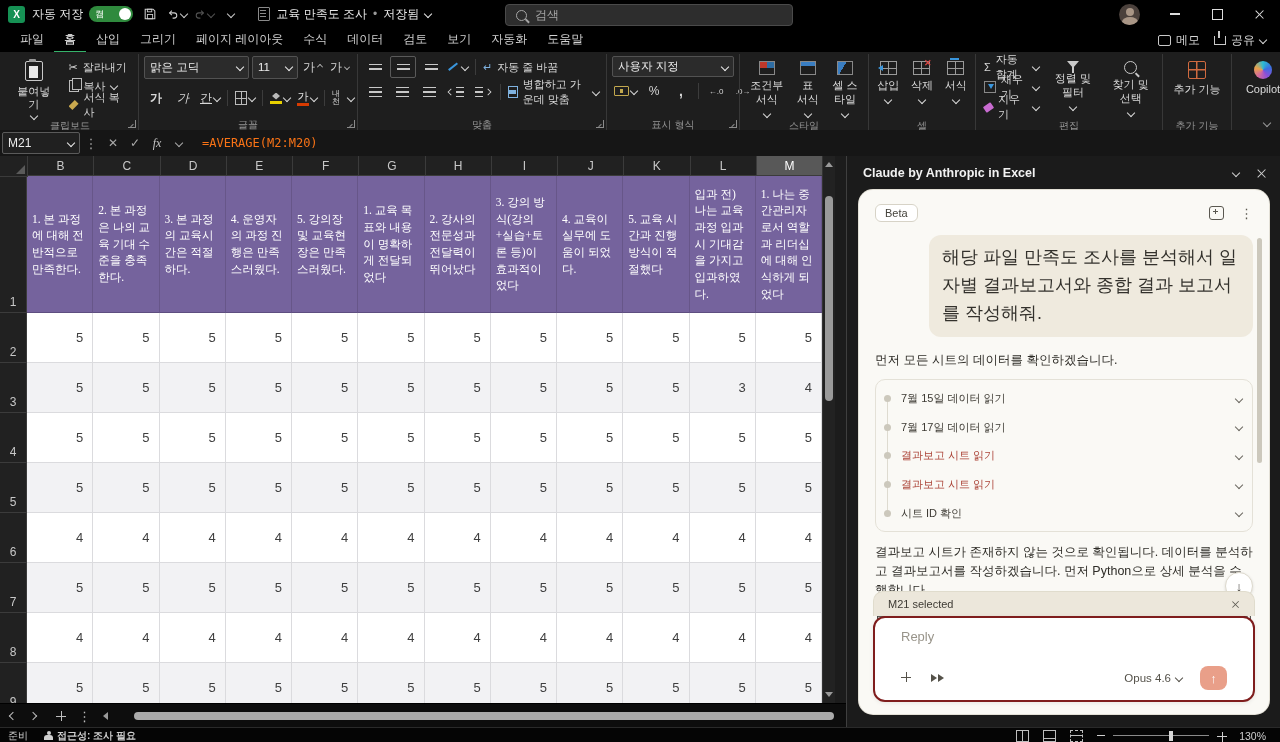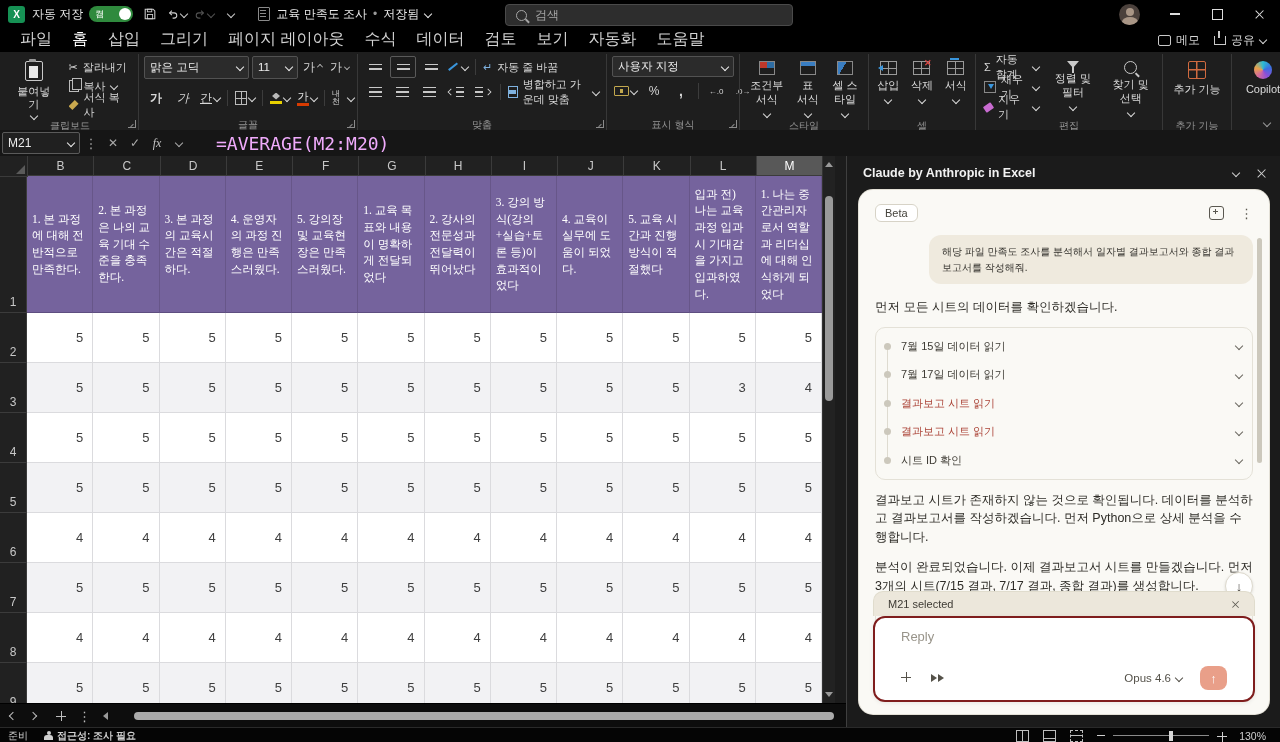--- a/index.html
+++ b/index.html
@@ -39,21 +39,21 @@
   #tb-right{position:absolute;right:0;top:0;height:28px;display:flex;align-items:center;}
   .avatar{width:21px;height:21px;border-radius:50%;background:#4b413c;position:relative;overflow:hidden;margin-right:14px;}
   .avatar::before{content:'';position:absolute;left:6.5px;top:4px;width:8px;height:8px;border-radius:50%;background:#a99686;}
   .avatar::after{content:'';position:absolute;left:2.5px;top:13px;width:16px;height:10px;border-radius:50%;background:#a99686;}
   .winbtn{width:42px;height:28px;display:flex;align-items:center;justify-content:center;color:#dcdcdc;}
   .w-min{width:10px;height:1.2px;background:#dcdcdc;}
   .w-max{width:9px;height:9px;border:1.2px solid #dcdcdc;}
 
   
   #menurow{position:absolute;top:28px;left:0;right:0;height:24px;background:#000;display:flex;align-items:center;padding-left:10px;}
-  .mtab{padding:3px 10px 3px;font-size:16px;color:#d2d2d2;border-bottom:2px solid transparent;}
+  .mtab{padding:3px 10px 3px;font-size:12px;color:#d2d2d2;border-bottom:2px solid transparent;}
   .mtab.active{color:#fff;border-bottom-color:#35b26a;}
   #menu-right{margin-left:auto;display:flex;align-items:center;gap:14px;padding-right:14px;color:#d6d6d6;font-size:12px;}
   .memo-ic{width:11px;height:9px;border:1.2px solid #c9c9c9;border-radius:2px;}
   .share-ic{width:10px;height:8px;border:1.2px solid #c9c9c9;border-top:none;position:relative;}
   .share-ic::after{content:'';position:absolute;left:3.2px;top:-5px;width:1.4px;height:7px;background:#c9c9c9;}
   .mbtn{display:flex;align-items:center;gap:5px;}
 
   
   #ribbon{position:absolute;top:52px;left:0;right:0;height:78px;background:#1e1e1e;display:flex;align-items:stretch;padding:2px 2px 0 2px;border-bottom:1px solid #0c0c0c;}
   .rgroup{display:flex;flex-direction:column;padding:2px 5px 0;position:relative;flex:none;}
@@ -107,21 +107,21 @@
   .copilot-ic{width:18px;height:18px;border-radius:50%;background:conic-gradient(#2bbcd4,#3b6fe0,#8a4fd8,#d4699e,#e8a34b,#2bbcd4);}
   .orient-ic{width:11px;height:11px;position:relative;}
   .orient-ic::before{content:'';position:absolute;left:0;bottom:2px;width:11px;height:1.5px;background:#3a96dd;transform:rotate(-38deg);transform-origin:left bottom;}
   .ribbon-collapse{position:absolute;right:10px;bottom:6px;color:#9a9a9a;}
 
   
   #formulabar{position:absolute;top:130px;left:0;right:0;height:26px;background:#161616;display:flex;align-items:center;border-bottom:1px solid #060606;}
   #namebox{width:66px;height:20px;margin-left:2px;background:#202020;border:1px solid #5a5a5a;border-radius:2px;display:flex;align-items:center;justify-content:space-between;padding:0 5px;color:#ececec;font-size:12px;}
   .fb-ic{width:22px;height:20px;display:flex;align-items:center;justify-content:center;color:#a9a9a9;font-size:12px;}
   #fx-lab{font-style:italic;font-family:"Liberation Serif",serif;color:#c3c3c3;}
-  #formula-text{margin-left:26px;color:#f0abfc;font-size:18px;font-family:"DejaVu Sans Mono",monospace;}
+  #formula-text{margin-left:12px;color:#f97316;font-size:12px;font-family:"DejaVu Sans Mono",monospace;}
 
   
   #sheetarea{position:absolute;top:156px;left:0;width:846px;height:547px;background:#1c1c1c;overflow:hidden;}
   #gridwrap{position:absolute;left:0;top:0;width:822px;height:547px;overflow:hidden;}
   .colrow{display:flex;height:20px;}
   .corner{width:27px;height:20px;background:#212121;border-right:1px solid #3b3b3b;border-bottom:1px solid #3b3b3b;position:relative;flex:none;}
   .corner::after{content:'';position:absolute;right:2px;bottom:2px;border-left:9px solid transparent;border-bottom:9px solid #5a5a5a;}
   .gc{width:66.25px;flex:none;box-sizing:border-box;}
   .colcell{height:20px;background:#212121;border-right:1px solid #3b3b3b;border-bottom:1px solid #3b3b3b;color:#c8c8c8;font-size:12px;display:flex;align-items:center;justify-content:center;}
   .colcell.sel{background:#585858;color:#fff;}
@@ -168,21 +168,21 @@
   #pane{position:absolute;left:846px;top:156px;width:434px;height:571px;background:#1b1b1b;border-left:1px solid #3f3f3f;box-sizing:border-box;}
   #pane-header{height:34px;display:flex;align-items:center;padding:0 14px 0 16px;color:#f2f2f2;font-size:12.5px;font-weight:bold;}
   #pane-header .hic{margin-left:auto;display:flex;gap:18px;color:#cfcfcf;align-items:center;}
   #card{position:absolute;left:12px;top:34px;width:410px;height:524px;background:#faf9f5;border-radius:14px;box-shadow:0 0 0 1px #e3e0d6;padding:14px 16px;box-sizing:border-box;overflow:hidden;color:#2e2c27;}
   .cardtop{display:flex;align-items:center;}
   .beta{border:1px solid #d7d3c7;border-radius:6px;padding:2px 9px;font-size:11px;color:#45433c;background:#fff;}
   .cardtop .cic{margin-left:auto;display:flex;align-items:center;gap:16px;color:#5a5850;}
   .newchat-ic{width:13px;height:12px;border:1.3px solid #5a5850;border-radius:3px;position:relative;}
   .newchat-ic::before{content:'';position:absolute;left:4.5px;top:2px;width:1.3px;height:5px;background:#5a5850;}
   .newchat-ic::after{content:'';position:absolute;left:2.5px;top:4px;width:5.5px;height:1.3px;background:#5a5850;}
-  .bubble{margin:13px 0 0 54px;background:#efeade;border-radius:12px;padding:9px 13px;font-size:10px;line-height:1.55;color:#33312c;}
+  .bubble{margin:13px 0 0 54px;background:#efeade;border-radius:12px;padding:9px 13px;font-size:18px;line-height:1.55;color:#33312c;}
   .intro{margin-top:14px;font-size:12.5px;line-height:1.5;}
   .steps{margin-top:10px;border:1px solid #e4e1d7;border-radius:10px;padding:4px 10px 4px 8px;position:relative;}
   .step{display:flex;align-items:center;height:28.6px;gap:10px;position:relative;}
   .sdot{width:7px;height:7px;border-radius:50%;background:#ccc8bc;flex:none;z-index:1;}
   .sline{position:absolute;left:11px;top:18px;bottom:18px;width:1px;background:#dedbd0;}
   .slabel{font-size:11px;color:#3d3a33;}
   .step.err .slabel{color:#ab4337;}
   .step .chev{margin-left:auto;color:#6b6861;}
   .para{margin-top:11px;font-size:12.5px;line-height:1.5;}
   .toolrow{margin-top:11px;border:1px solid #e4e1d7;border-radius:10px;height:29px;display:flex;align-items:center;gap:10px;padding:0 12px;font-size:12px;color:#3d3a33;}

